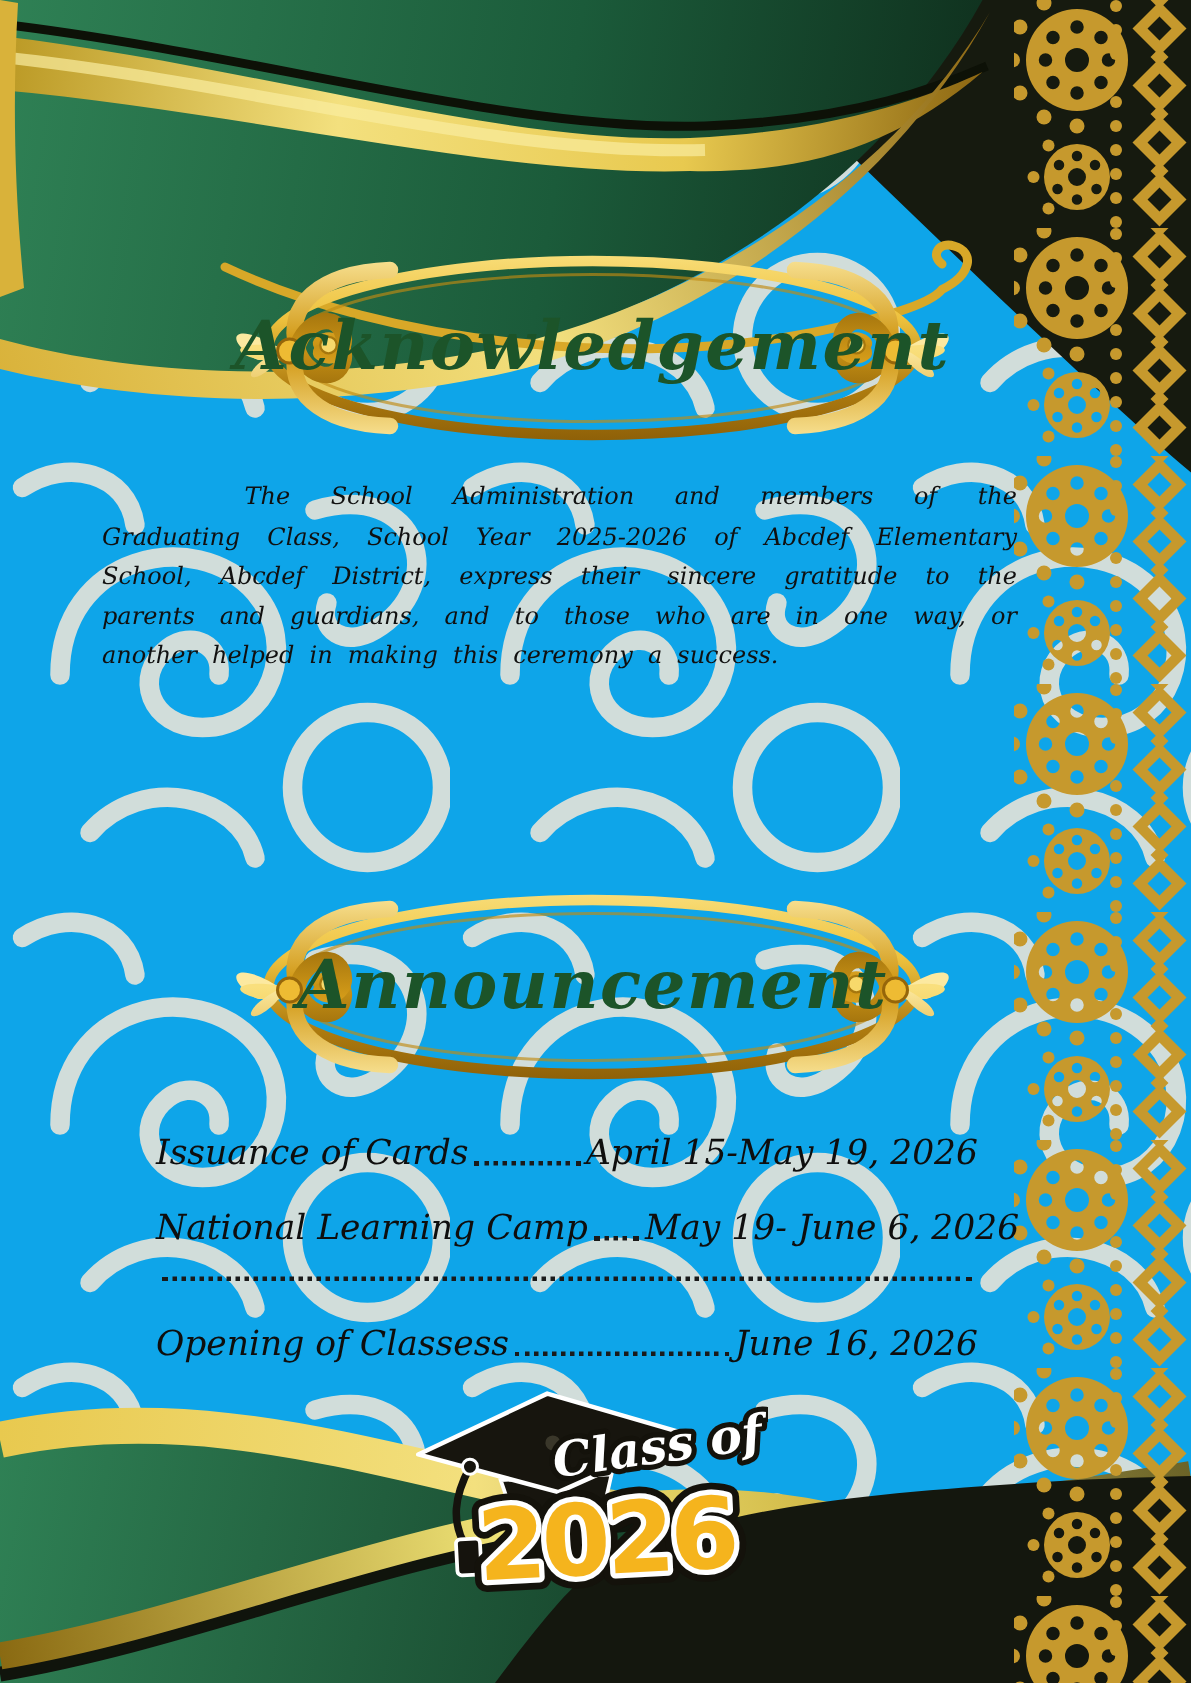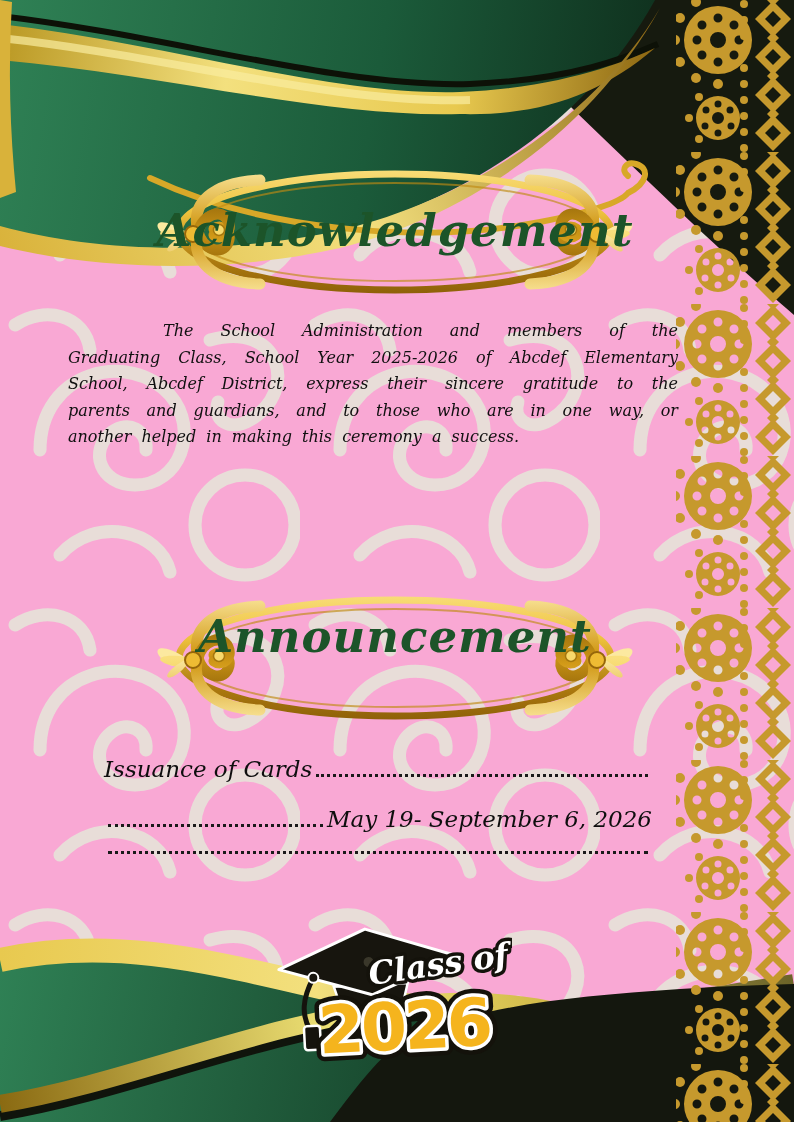--- a/index.html
+++ b/index.html
@@ -1,31 +1,31 @@
 <!DOCTYPE html>
 <html><head>
 <meta charset="utf-8">
 <style>
   html,body{margin:0;padding:0;background:#777;}
   .page{
     position:relative;width:794px;height:1122px;margin:0 auto;
-    background:#f9a8d4;overflow:hidden;
+    background:#0ea5e9;overflow:hidden;
     font-family:"DejaVu Serif","Liberation Serif",serif;
   }
   .layer{position:absolute;left:0;top:0;}
   
   .frame-svg{position:absolute;width:470px;height:132px;overflow:visible;}
   #frame-ack{left:160px;top:166px;}
   #frame-ann{left:160px;top:592px;}
   .section-title{
     position:absolute;width:470px;height:132px;display:flex;align-items:center;justify-content:center;
     font-style:italic;font-weight:bold;font-size:45px;color:#1c5429;letter-spacing:1px;z-index:5;
   }
   #title-ack{left:160px;top:164px;}
-  #title-ann{left:160px;top:570px;}
+  #title-ann{left:160px;top:590px;}
   
   .ack-body{
     position:absolute;left:56px;top:306px;width:634px;z-index:4;color:#101010;
   }
   .ack-body p{margin:12px;font-style:italic;font-size:16px;line-height:1.66;}
   .ack-paragraph{text-align:justify;text-indent:95px;word-spacing:5px;}
   .ack-closing{margin-top:3px !important;padding-left:95px;}
   
   .ann-list{position:absolute;left:104px;top:756px;width:548px;z-index:4;}
   .ann-row{display:flex;align-items:flex-end;margin-bottom:24px;font-style:italic;font-size:23px;color:#0e0e0e;text-align:right;}
@@ -210,27 +210,34 @@
 
   <svg class="frame-svg z3" id="frame-ann">
       <use href="#ornFrame"></use>
     </svg>
   <div class="section-title" id="title-ann">Announcement</div>
 
   <div class="ann-list">
     <div class="ann-row">
       <span class="ann-label">Issuance of Cards</span>
       <span class="ann-dots"></span>
-    </div>
-    <div class="ann-row">
-      <span class="ann-dots"></span>
-      <span class="ann-date">May 19- September 6, 2026</span>
-    </div>
-    <div class="ann-row">
-      <span class="ann-dots"></span>
+      <span class="ann-date">April 15-May 19, 2026</span>
+    </div>
+    <div class="ann-row">
+      <span class="ann-label">National Learning Camp</span>
+      <span class="ann-dots"></span>
+      <span class="ann-date">May 19- June 6, 2026</span>
+    </div>
+    <div class="ann-row">
+      <span class="ann-dots"></span>
+    </div>
+    <div class="ann-row">
+      <span class="ann-label">Opening of Classess</span>
+      <span class="ann-dots"></span>
+      <span class="ann-date">June 16, 2026</span>
     </div>
   </div>
 
   <svg id="badge" width="250" height="150" viewBox="0 0 250 150">
     <g transform="rotate(-3 125 75)">
       <g>
         <path d="M52,60 C40,80 38,96 46,112" fill="none" stroke="#15130d" stroke-width="5"></path>
         <rect x="40" y="108" width="16" height="24" rx="3" fill="#15130d" stroke="#ffffff" stroke-width="2.5"></rect>
         <path d="M72,70 L146,70 L138,98 L80,98 Z" fill="#17150e" stroke="#ffffff" stroke-width="2.5"></path>
         <path d="M18,50 L106,14 L198,46 L110,80 Z" fill="#17150e" stroke="#ffffff" stroke-width="3" stroke-linejoin="round"></path>

